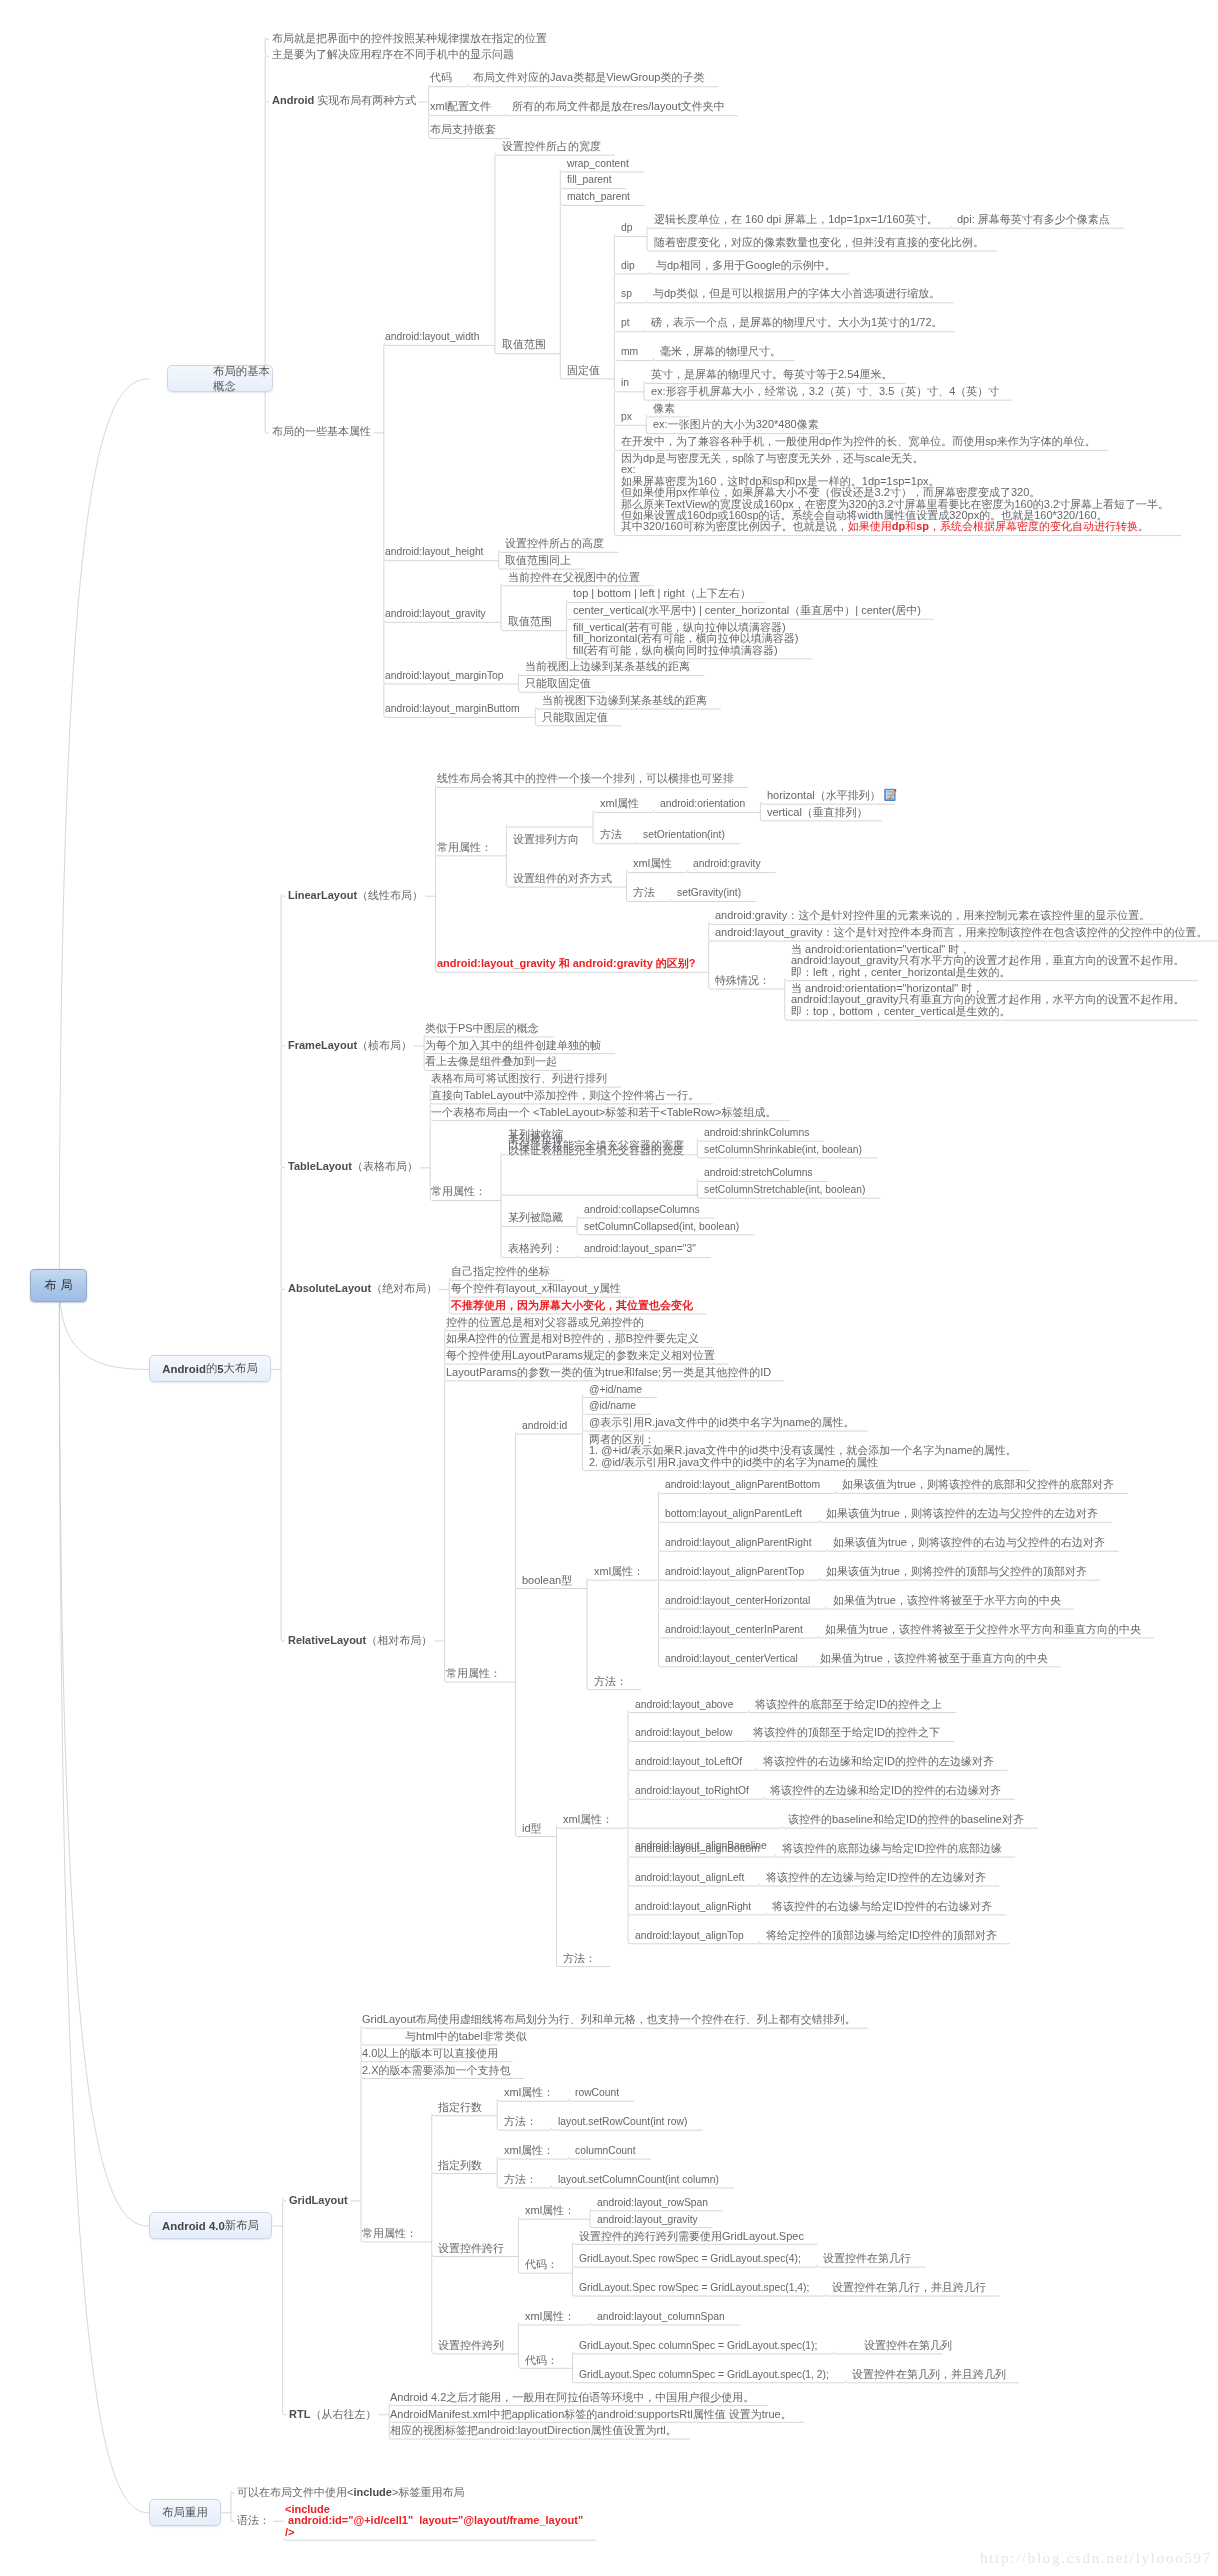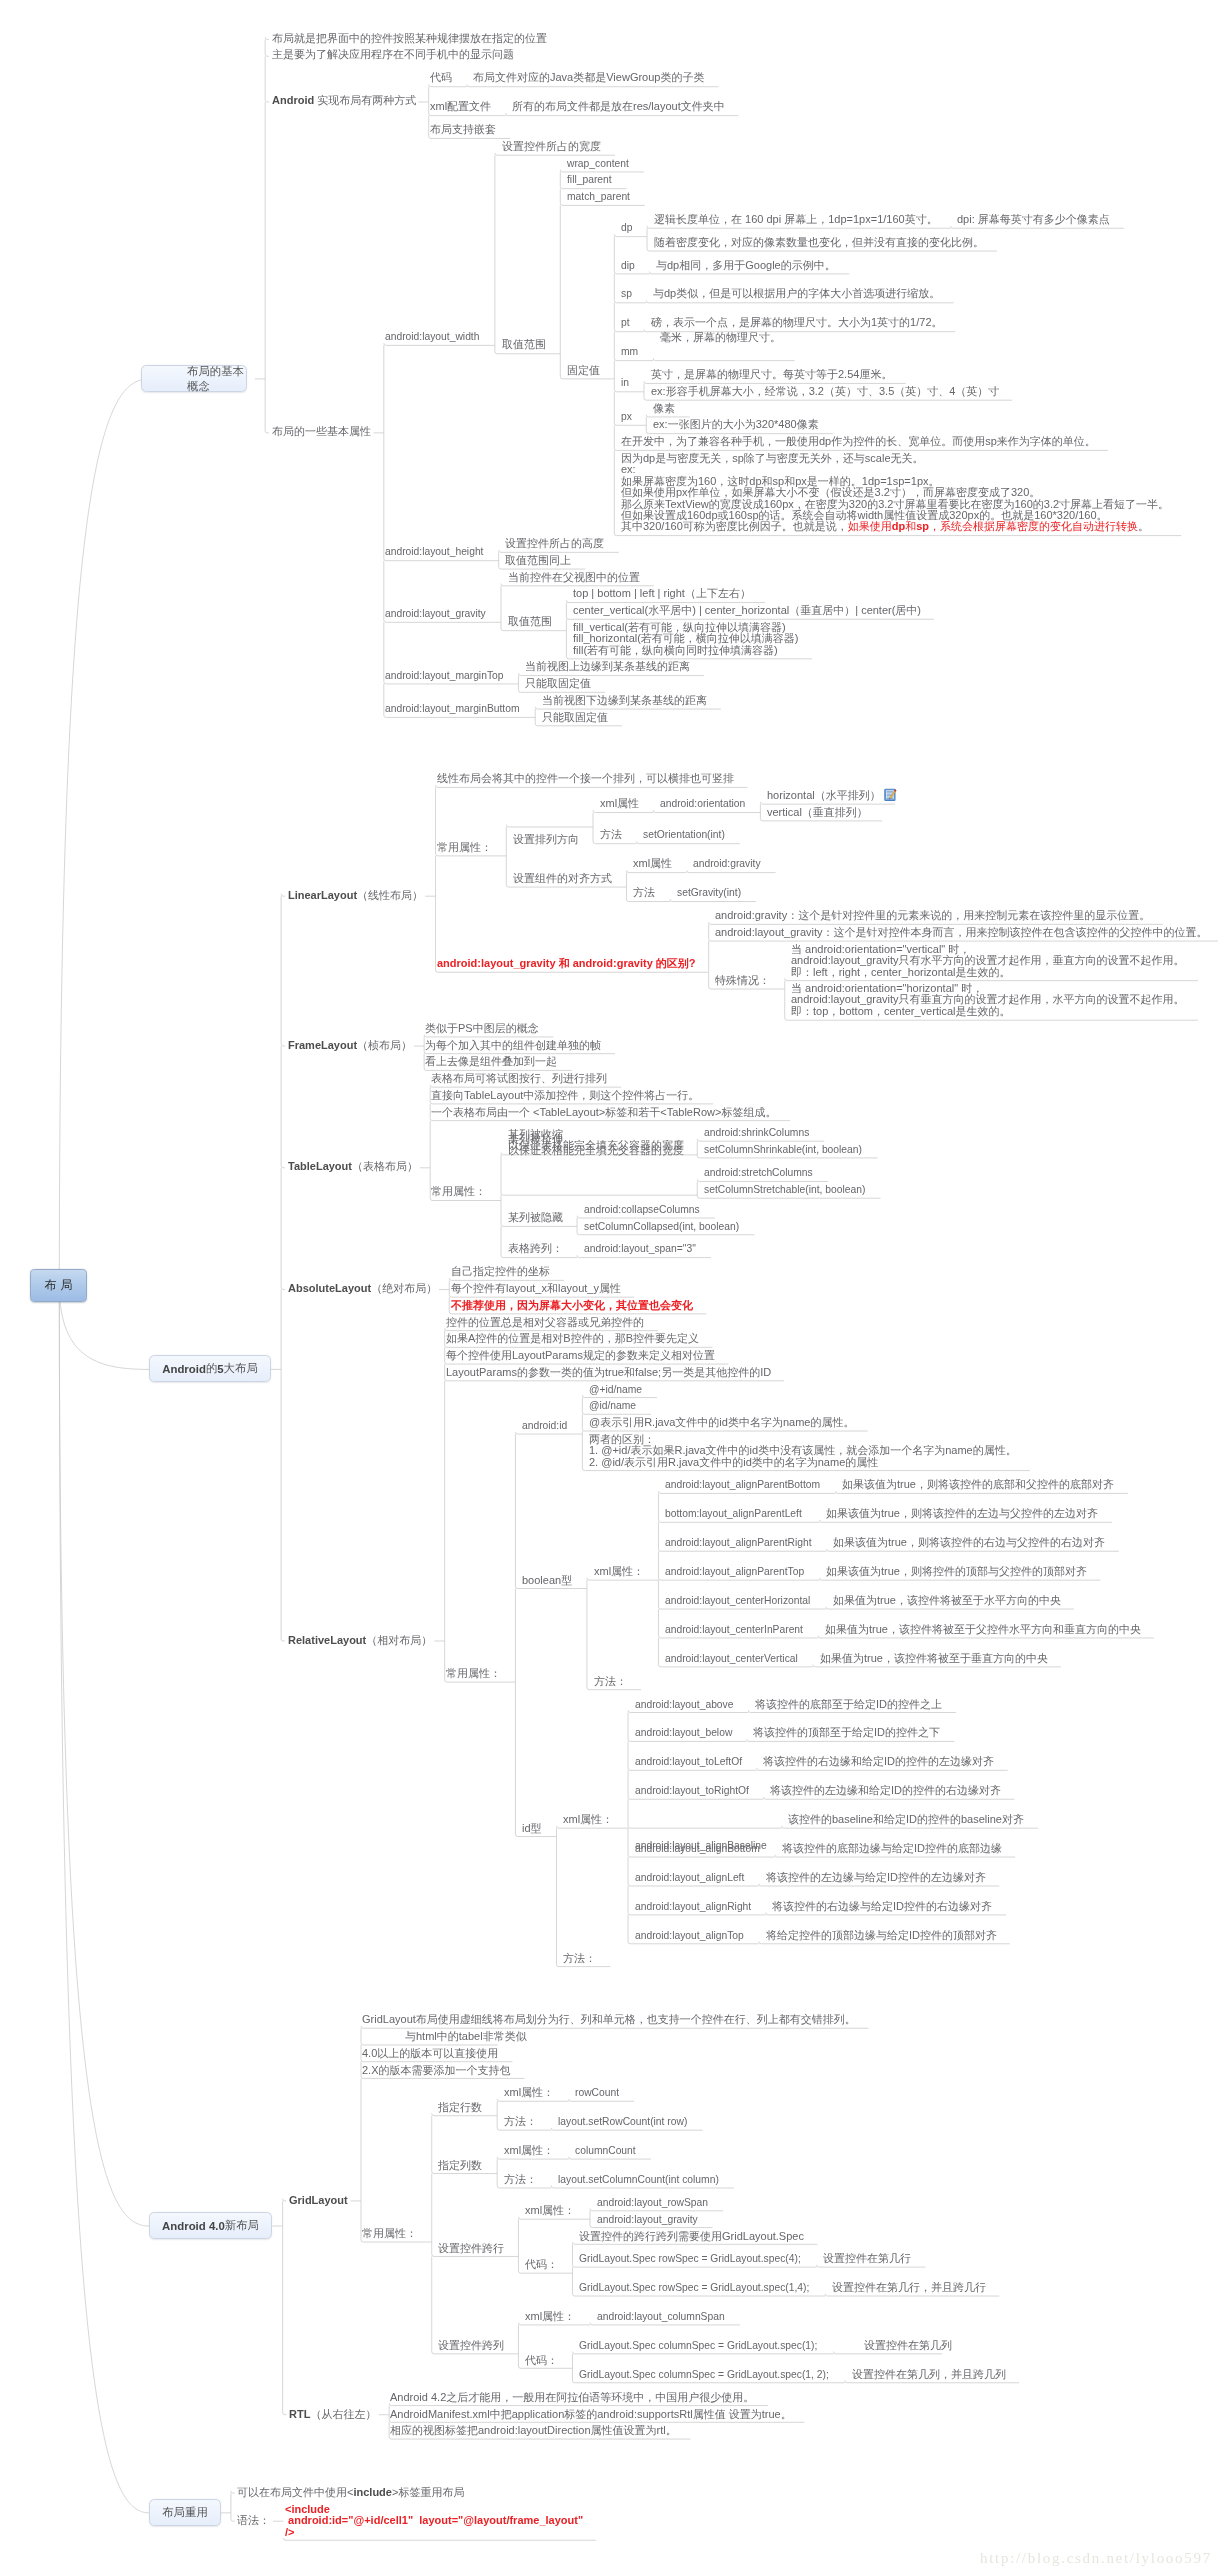--- a/index.html
+++ b/index.html
@@ -133,21 +133,21 @@
       <path d="M359 3313.5H372.5" fill="none" stroke="#c9c9c9" stroke-width="1"></path>
       <path d="M290 3302.5H303.5" fill="none" stroke="#c9c9c9" stroke-width="1"></path>
       <path d="M372.5 3335.5Q372.5 3338.5 375.5 3338.5H783.5" fill="none" stroke="#c9c9c9" stroke-width="1"></path>
       <path d="M78 1689.5C78 616.7 134 497.5 196 497.5" fill="none" stroke="#c9c9c9" stroke-width="1"></path>
       <path d="M78 1689.5C78 1788.5 134 1799.5 196 1799.5" fill="none" stroke="#c9c9c9" stroke-width="1"></path>
       <path d="M78 1689.5C78 2801.9 134 2925.5 196 2925.5" fill="none" stroke="#c9c9c9" stroke-width="1"></path>
       <path d="M78 1689.5C78 3141.2 134 3302.5 196 3302.5" fill="none" stroke="#c9c9c9" stroke-width="1"></path>
     </svg>
   <div class="rootbox" id="rootbox" style="left: 30px; top: 1269px; width: 57px; height: 33px;">布局</div>
   <div class="wm" id="watermark" style="left: 980px; top: 2550px;">http://blog.csdn.net/lylooo597</div>
-<div class="l1box" style="left: 141px; top: 365px; width: 106px; height: 27px; padding-left: 45px;">布局的基本概念</div>
+<div class="l1box" style="left: 167px; top: 365px; width: 106px; height: 27px; padding-left: 45px;">布局的基本概念</div>
     <div class="nd" style="left: 272px; top: 33px;">布局就是把界面中的控件按照某种规律摆放在指定的位置</div>
     <div class="nd" style="left: 272px; top: 49px;">主是要为了解决应用程序在不同手机中的显示问题</div>
     <div class="nd" style="left: 272px; top: 95px;"><b>Android</b> 实现布局有两种方式</div>
     <div class="nd" style="left: 430px; top: 72px;">代码</div>
     <div class="nd" style="left: 473px; top: 72px;">布局文件对应的Java类都是ViewGroup类的子类</div>
     <div class="nd" style="left: 430px; top: 101px;">xml配置文件</div>
     <div class="nd" style="left: 512px; top: 101px;">所有的布局文件都是放在res/layout文件夹中</div>
     <div class="nd" style="left: 430px; top: 124px;">布局支持嵌套</div>
     <div class="nd" style="left: 272px; top: 426px;">布局的一些基本属性</div>
     <div class="nd s" style="left: 385px; top: 331px;">android:layout_width</div>
@@ -161,21 +161,21 @@
     <div class="nd" style="left: 654px; top: 214px;">逻辑长度单位，在 160 dpi 屏幕上，1dp=1px=1/160英寸。</div>
     <div class="nd" style="left: 957px; top: 214px;">dpi: 屏幕每英寸有多少个像素点</div>
     <div class="nd" style="left: 654px; top: 237px;">随着密度变化，对应的像素数量也变化，但并没有直接的变化比例。</div>
     <div class="nd s" style="left: 621px; top: 260px;">dip</div>
     <div class="nd" style="left: 656px; top: 260px;">与dp相同，多用于Google的示例中。</div>
     <div class="nd s" style="left: 621px; top: 288px;">sp</div>
     <div class="nd" style="left: 653px; top: 288px;">与dp类似，但是可以根据用户的字体大小首选项进行缩放。</div>
     <div class="nd s" style="left: 621px; top: 317px;">pt</div>
     <div class="nd" style="left: 651px; top: 317px;">磅，表示一个点，是屏幕的物理尺寸。大小为1英寸的1/72。</div>
     <div class="nd s" style="left: 621px; top: 346px;">mm</div>
-    <div class="nd" style="left: 660px; top: 332px;">毫米，屏幕的物理尺寸。</div>
+    <div class="nd" style="left: 660px; top: 346px;">毫米，屏幕的物理尺寸。</div>
     <div class="nd s" style="left: 621px; top: 377px;">in</div>
     <div class="nd" style="left: 651px; top: 369px;">英寸，是屏幕的物理尺寸。每英寸等于2.54厘米。</div>
     <div class="nd" style="left: 651px; top: 386px;">ex:形容手机屏幕大小，经常说，3.2（英）寸、3.5（英）寸、4（英）寸</div>
     <div class="nd s" style="left: 621px; top: 411px;">px</div>
     <div class="nd" style="left: 653px; top: 403px;">像素</div>
     <div class="nd" style="left: 653px; top: 419px;">ex:一张图片的大小为320*480像素</div>
     <div class="nd" style="left: 621px; top: 436px;">在开发中，为了兼容各种手机，一般使用dp作为控件的长、宽单位。而使用sp来作为字体的单位。</div>
     <div class="nd" style="left: 621px; top: 453px;">因为dp是与密度无关，sp除了与密度无关外，还与scale无关。
 ex:
 如果屏幕密度为160，这时dp和sp和px是一样的。1dp=1sp=1px。

